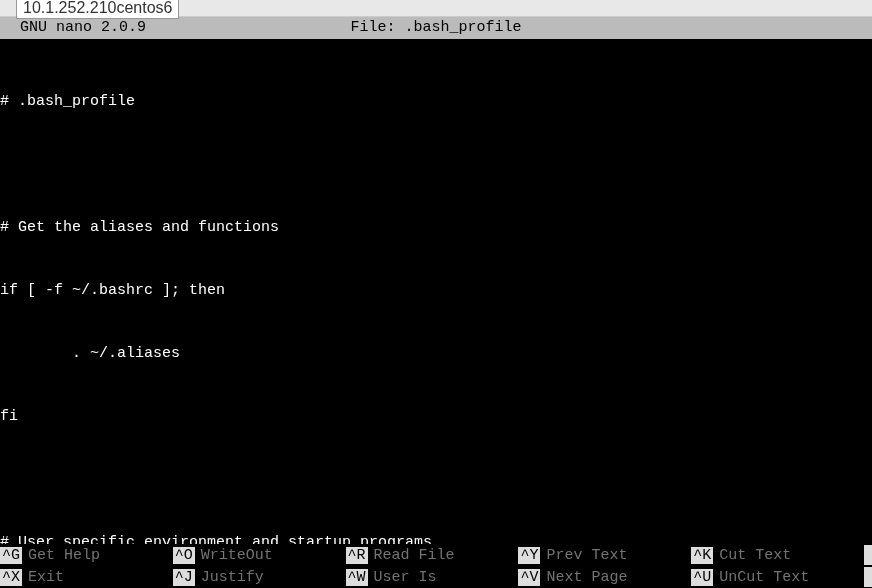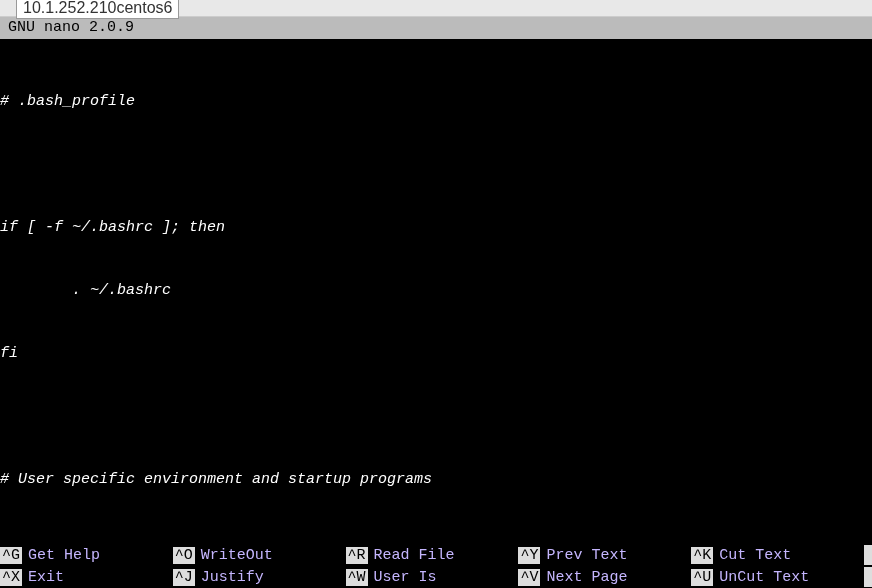--- a/index.html
+++ b/index.html
@@ -32,41 +32,40 @@
       font-size: 16px;
       color: #333;
       margin-left: 16px;
     }
     .title-bar {
       background: #bbb;
       color: #000;
       height: 22px;
       display: flex;
       align-items: center;
-      padding: 0 8px;
+      padding: 0 20px;
       font-weight: normal;
       line-height: 22px;
     }
     .title-left {
       flex: 0 0 auto;
     }
     .title-center {
       position: absolute;
       left: 50%;
       transform: translateX(-50%);
     }
     .editor-content {
       background: #000;
       color: #fff;
       padding: 10px 0 0 0;
       line-height: 21px;
       white-space: pre;
       font-size: 15px;
       height: calc(100% - 17px - 22px - 44px);
-      font-style: italic;
     }
     .editor-line {
       height: 21px;
       padding-left: 0;
     }
     .help-bar {
       position: absolute;
       bottom: 0;
       left: 0;
       right: 0;
@@ -88,46 +87,48 @@
     .key-label {
       background: #ddd;
       color: #000;
       padding: 0 2px;
       margin-right: 6px;
       font-size: 15px;
       min-width: 18px;
       text-align: center;
     }
     .key-desc {
-      color: #c4b5fd;
+      color: #737373;
     }
     .help-end {
       width: 8px;
       background: #ddd;
       height: 20px;
     }
   </style>
 </head>
 <body>
 
 <div class="window-chrome">
   <div class="tab">
     <span>10.1.252.210centos6</span>
   </div>
 </div>
 
 <div class="title-bar">
   <span class="title-left">GNU nano 2.0.9</span>
+  <span class="title-center">File: .bash_profile</span>
 </div>
 
 <div class="editor-content">
   <div class="editor-line"># .bash_profile</div>
   <div class="editor-line"></div>
+  <div class="editor-line"># Get the aliases and functions</div>
   <div class="editor-line">if [ -f ~/.bashrc ]; then</div>
-  <div class="editor-line">        . ~/.bashrc</div>
+  <div class="editor-line">        . ~/.aliases</div>
   <div class="editor-line">fi</div>
   <div class="editor-line"></div>
   <div class="editor-line"># User specific environment and startup programs</div>
   
   
   
   
 </div>
 
 <div class="help-bar">

